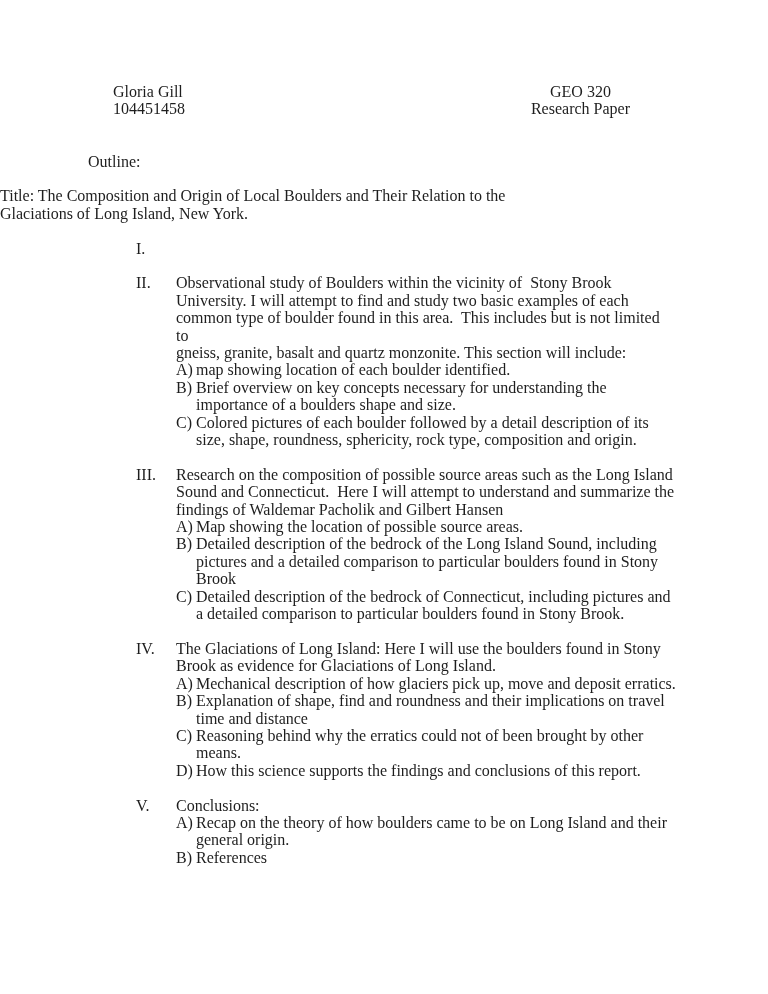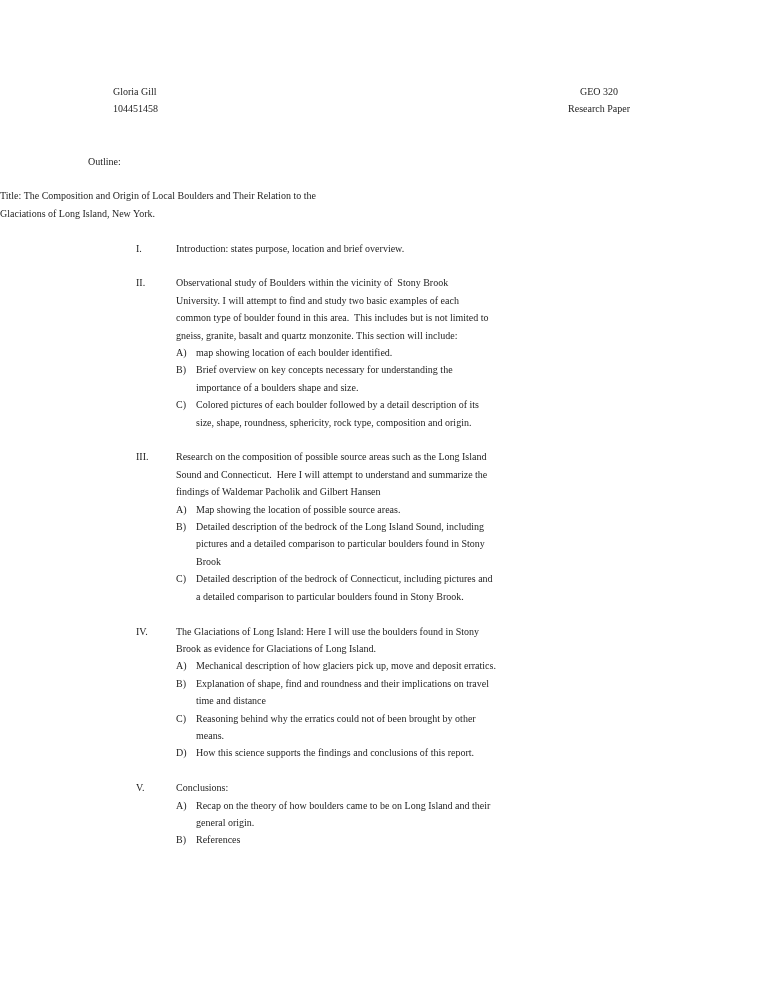--- a/index.html
+++ b/index.html
@@ -6,21 +6,21 @@
     margin: 0;
     padding: 0;
     background: #ffffff;
   }
   .page {
     position: relative;
     width: 768px;
     height: 994px;
     background: #ffffff;
     font-family: "Liberation Serif", "DejaVu Serif", serif;
-    font-size: 10px;
+    font-size: 16px;
     line-height: 17.4px;
     color: #1e1e1e;
     box-sizing: border-box;
     padding-top: 83px;
     overflow: hidden;
   }
   .header {
     display: flex;
     justify-content: space-between;
     padding-left: 113px;
@@ -80,23 +80,20 @@
     </div>
   </div>
 
   <div class="outline-label">Outline:</div>
 
   <div class="doc-title">Title: The Composition and Origin of Local Boulders and Their Relation to the
 Glaciations of Long Island, New York.</div>
 
   <div class="section">
     <div class="numeral">I.</div>
-    <div class="section-body">
-      <div class="section-text">Introduction: states purpose, location and brief overview.</div>
-    </div>
   </div>
 
   <div class="section">
     <div class="numeral">II.</div>
     <div class="section-body">
       <div class="section-text">Observational study of Boulders within the vicinity of  Stony Brook
 University. I will attempt to find and study two basic examples of each
 common type of boulder found in this area.  This includes but is not limited to
 gneiss, granite, basalt and quartz monzonite. This section will include:</div>
       <div class="item">

